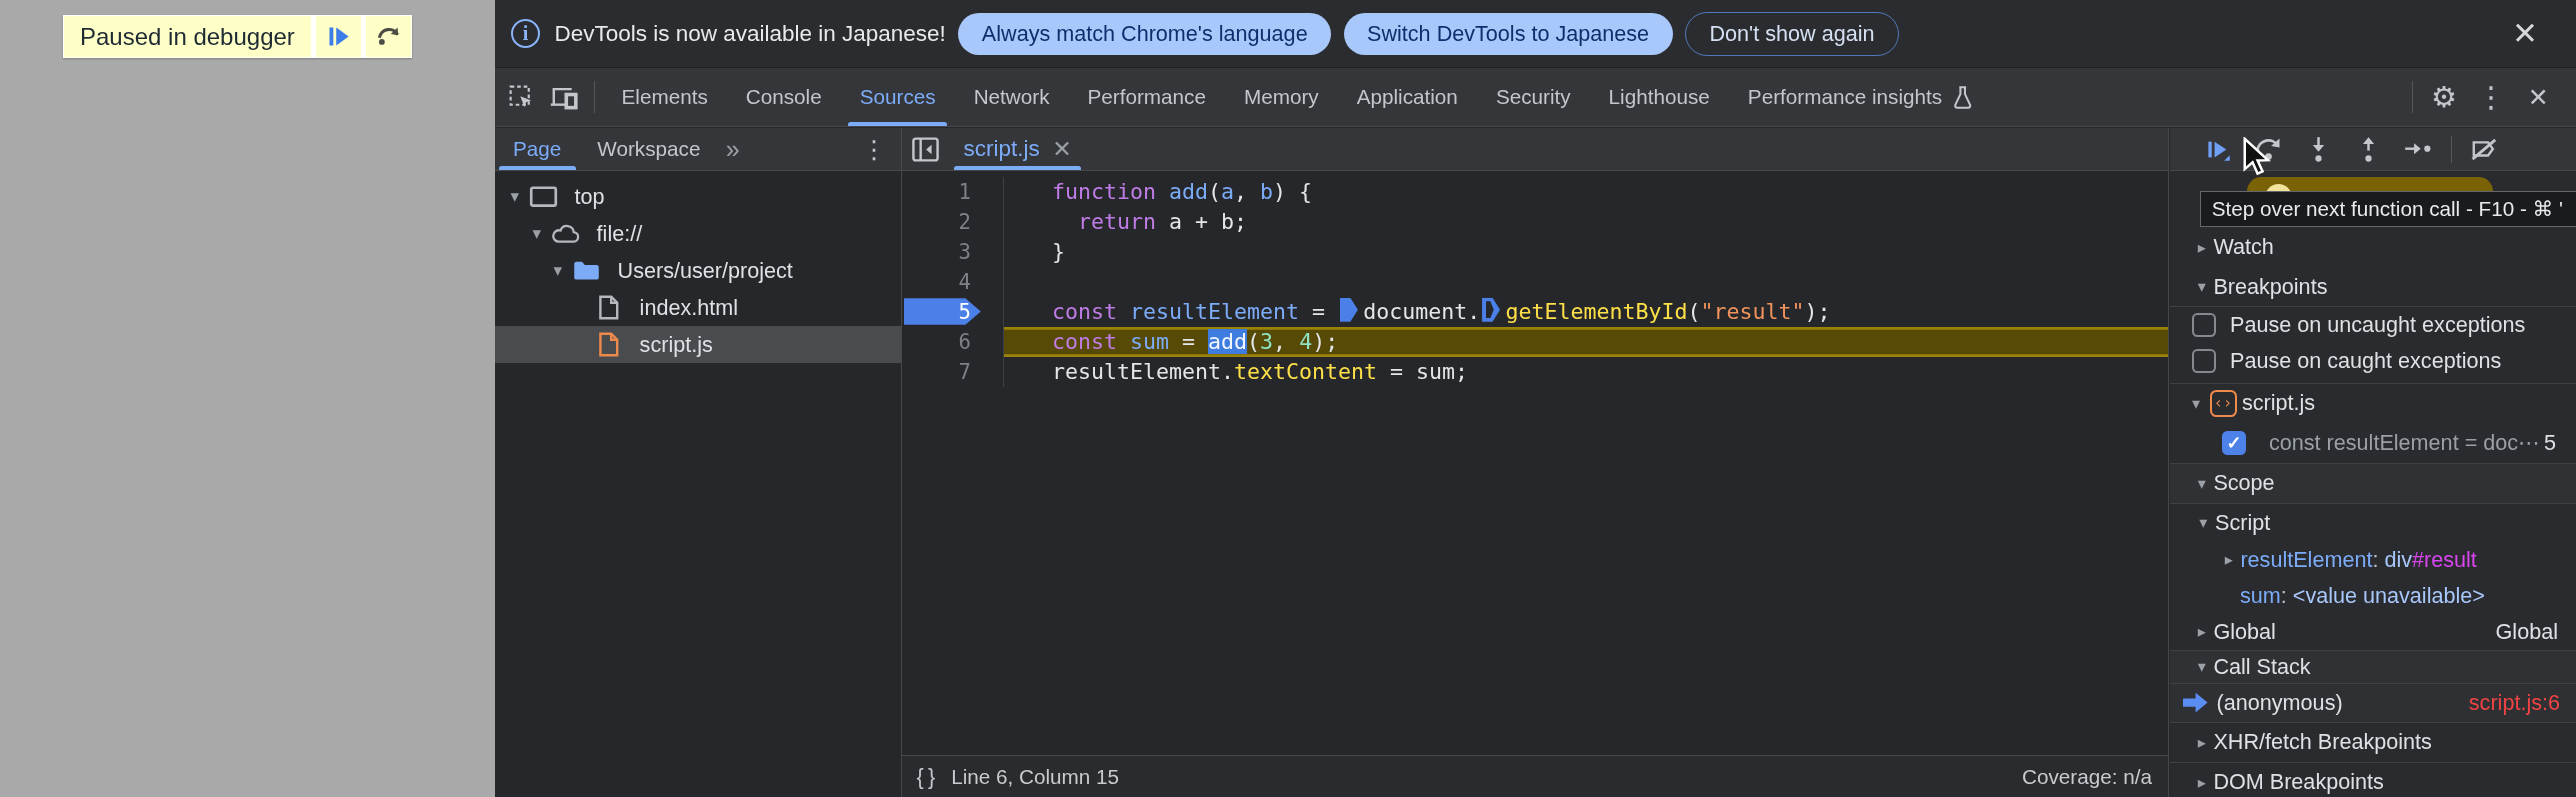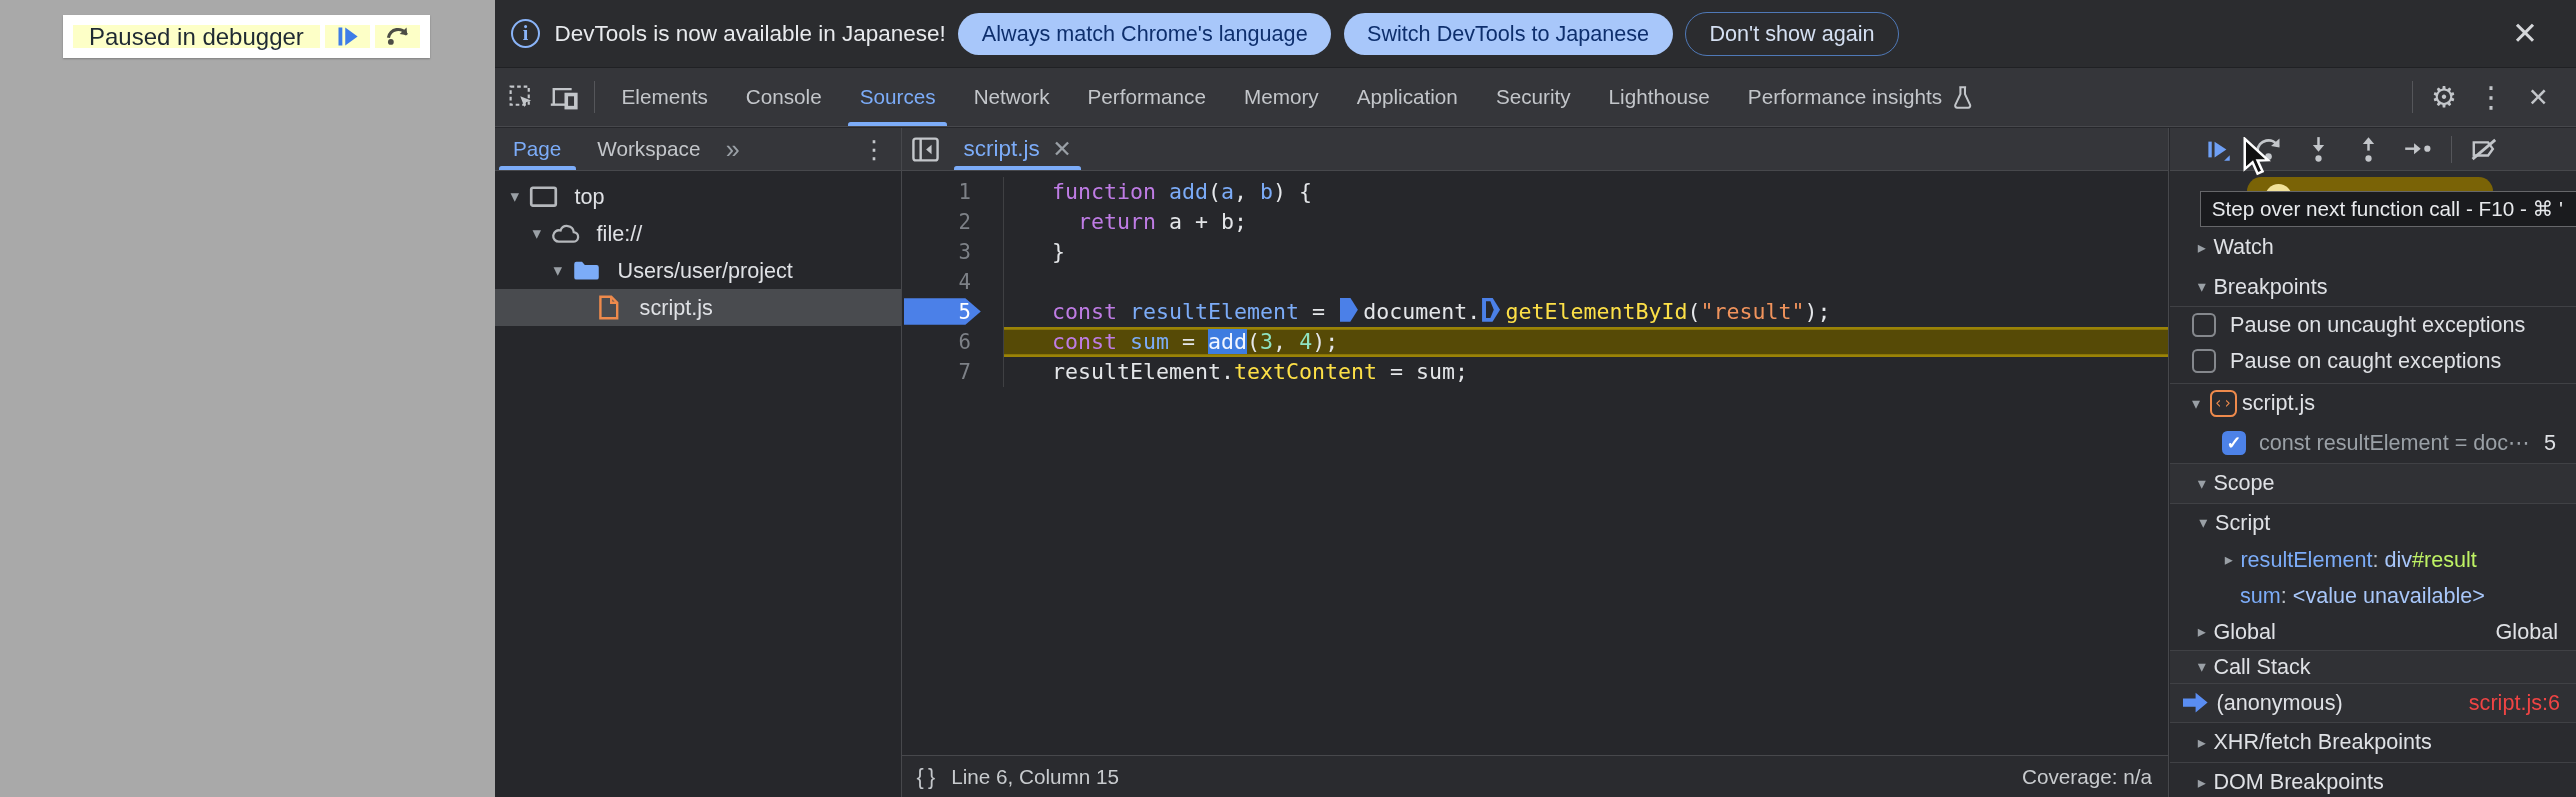--- a/index.html
+++ b/index.html
@@ -3,21 +3,21 @@
 <meta charset="utf-8">
 <style>
   * { margin:0; padding:0; box-sizing:border-box; }
   html,body { width:2576px; height:797px; overflow:hidden; background:#a9a9a9;
     font-family:"Liberation Sans", sans-serif; }
   .screen { position:absolute; inset:0; width:2576px; height:797px; }
 
   
   .page-area { position:absolute; left:0; top:0; width:495px; height:797px; background:#a9a9a9; }
   .ribbon { position:absolute; left:63px; top:15.3px; height:43px; display:flex; gap:5px;
-    background:#ffffff; padding:10px; box-shadow:0 0.9px 1.8px rgba(0,0,0,.25); }
+    background:#ffffff; padding:1px; box-shadow:0 0.9px 1.8px rgba(0,0,0,.25); }
   .ribbon .cell { background:#fdffc7; display:flex; align-items:center; justify-content:center; }
   .ribbon .txt { padding:0 16px; font-size:24px; color:#1f2a33; white-space:nowrap; }
   .ribbon .btn { width:45px; cursor:pointer; }
 
   
   .devtools { position:absolute; left:495px; top:0; width:2081px; height:797px; background:#26272b; }
 
   .infobar { position:absolute; left:0; top:0; right:0; height:68px; background:#2b2c2f;
     display:flex; align-items:center; border-bottom:0.9px solid #202124; }
   .info-icon { width:29px; height:29px; border:2.7px solid #8ab4f8; border-radius:50%;
@@ -117,28 +117,28 @@
   .r-cb { height:36px; padding-left:21.6px; }
   .cbx { width:24px; height:24px; border:2.2px solid #85888d; border-radius:5.4px; flex:none; background:transparent; }
   .cbx.checked { background:#4d82e8; border-color:#4d82e8; color:#fff; display:flex; align-items:center;
     justify-content:center; font-size:18px; font-weight:bold; }
   .r-cb .lbl { margin-left:14.4px; }
   .r-group { height:40px; padding-left:14.4px; border-top:1.8px solid #404145; margin-top:3.6px; }
   .js-sq { width:27px; height:27px; border:2.7px solid #ee8a4c; border-radius:6.3px; color:#ee8a4c;
     font-size:15.3px; display:flex; align-items:center; justify-content:center; margin:0 5.4px 0 1.8px;
     font-family:"DejaVu Sans Mono",monospace; flex:none; }
   .r-entry { height:40px; padding-left:52px; }
-  .r-entry .lbl { color:#9aa0a6; margin-left:13px; flex:1; white-space:nowrap; overflow:hidden; }
+  .r-entry .lbl { color:#9aa0a6; margin-left:23px; flex:1; white-space:nowrap; overflow:hidden; }
   .r-entry .ln { padding-right:20px; color:#dfe1e5; }
   .r-sechead { height:41px; padding-left:20px; background:#303135; border-top:1.8px solid #404145;
     border-bottom:1.8px solid #404145; }
   .r-scope-script { height:38px; padding-left:21.6px; }
   .r-var { height:36px; padding-left:47px; font-size:21.6px; }
   .vname { color:#7cacf8; } .vsep { color:#bdc1c6; white-space:pre; }
-  .vtag { color:#a8c7fa; } .vid { color:#bef264; } .vun { color:#a8c7fa; }
+  .vtag { color:#a8c7fa; } .vid { color:#d946ef; } .vun { color:#a8c7fa; }
   .r-global { height:36px; padding-left:20px; }
   .r-global .val { margin-left:auto; padding-right:18px; }
   .r-frame { height:38px; padding-left:12.6px; background:#2f3034; }
   .frame-arrow { width:25px; height:23.4px; background:#5a8df2; margin-right:9px; flex:none;
     clip-path:polygon(0 32%,52% 32%,52% 8%,100% 50%,52% 92%,52% 68%,0 68%); }
   .r-frame .loc { margin-left:auto; padding-right:16px; color:#ef4444; }
   .r-xhr, .r-dom { height:40px; padding-left:20px; border-top:1.8px solid #404145; }
 
   
   .toast { position:absolute; left:77px; top:49px; width:246px; height:50px; border-radius:14.4px;
@@ -294,20 +294,30 @@
             </div>
             <div class="tree-row" style="padding-left: 52px;">
               <span class="tw">▾</span>
               <span class="ti">
                 <svg width="29" height="23.4" viewBox="0 0 26 20">
                   <path d="M2 4 a2 2 0 0 1 2-2 L9 2 L11.5 5 L22 5 a2 2 0 0 1 2 2 L24 16 a2 2 0 0 1-2 2 L4 18 a2 2 0 0 1-2-2 Z" fill="#7cacf8"></path>
                 </svg>
               </span>
               <span class="tl">Users/user/project</span>
             </div>
+            <div class="tree-row" style="padding-left: 74px;">
+              <span class="tw"></span>
+              <span class="ti">
+                <svg width="21.6" height="27" viewBox="0 0 18 22" fill="none" stroke="#b5b8bc" stroke-width="2">
+                  <path d="M2 2 L11 2 L16 7 L16 20 L2 20 Z"></path>
+                  <path d="M11 2 L11 7 L16 7"></path>
+                </svg>
+              </span>
+              <span class="tl">index.html</span>
+            </div>
             <div class="tree-row selected" style="padding-left: 74px;">
               <span class="tw"></span>
               <span class="ti">
                 <svg width="21.6" height="27" viewBox="0 0 18 22" fill="none" stroke="#ee8a4c" stroke-width="2">
                   <path d="M2 2 L11 2 L16 7 L16 20 L2 20 Z"></path>
                   <path d="M11 2 L11 7 L16 7"></path>
                 </svg>
               </span>
               <span class="tl">script.js</span>
             </div>

